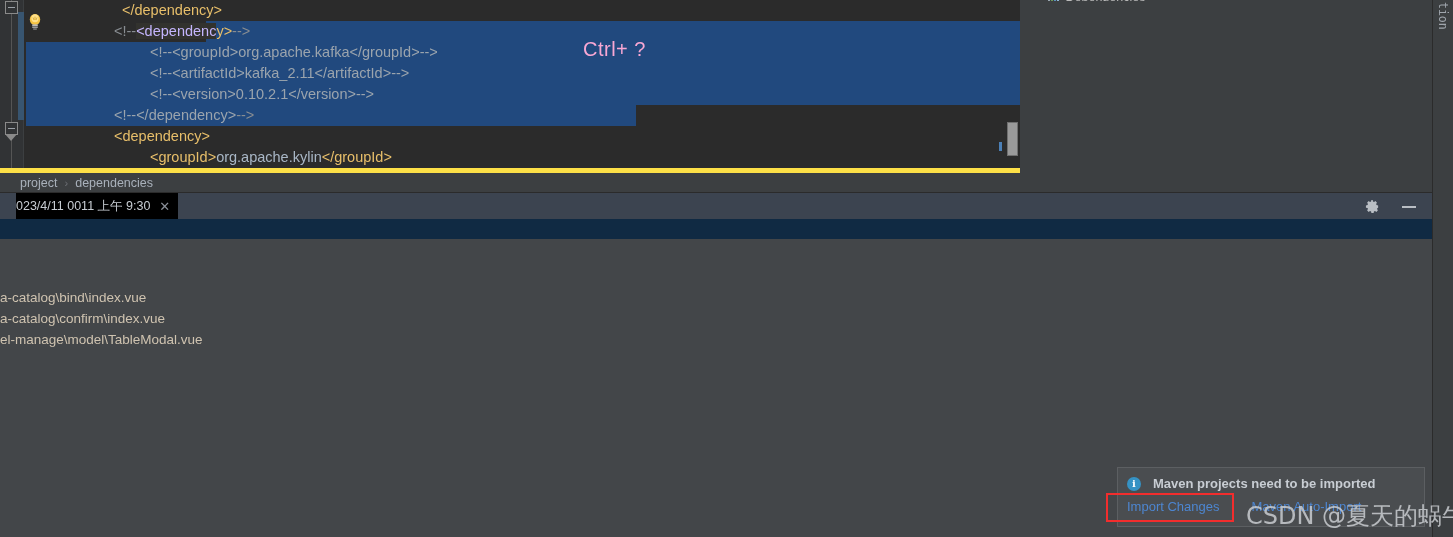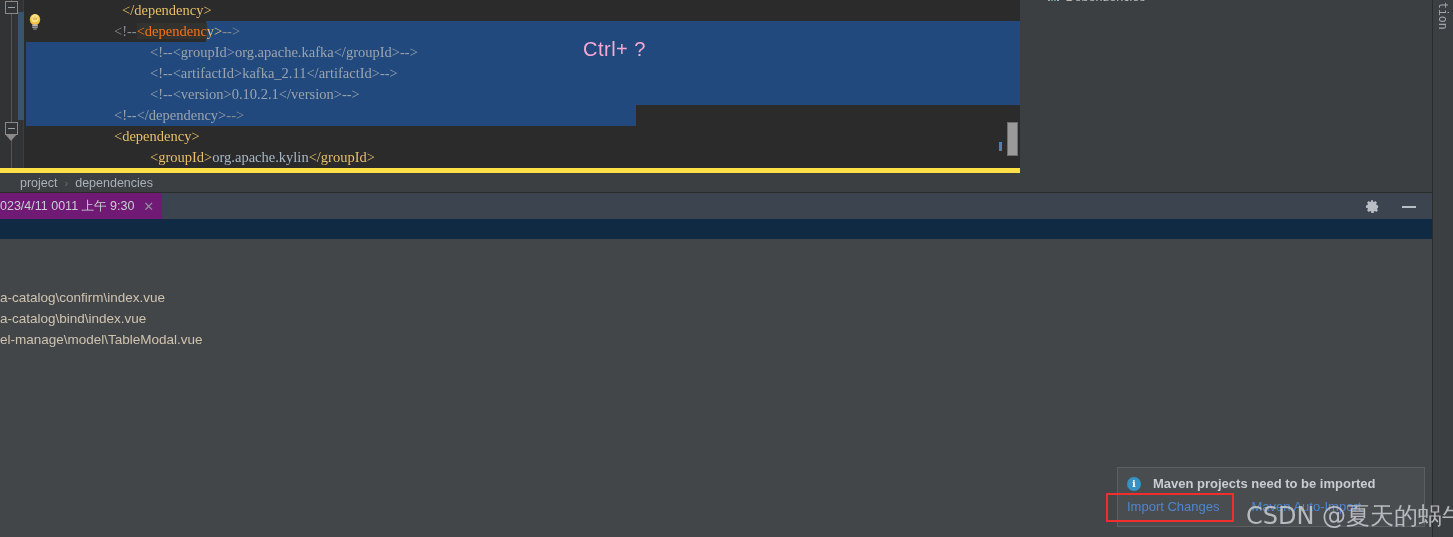--- a/index.html
+++ b/index.html
@@ -37,32 +37,32 @@
   }
   .change-bar {
     position: absolute; left: 18px; top: 12px; width: 6px; height: 108px; background: #385570;
   }
   .bulb {
     position: absolute; left: 25px; top: 12px; width: 20px; height: 20px;
   }
 
   .code-area {
     position: absolute; left: 26px; top: 0; right: 0; height: 148px;
-    font-family: Liberation Serif, serif;
+    font-family: Liberation Sans, sans-serif;
     font-size: 14.5px; line-height: 21px; white-space: pre;
   }
   .sel-block {
     position: absolute; background: #21497e;
   }
   .code-line { position: absolute; left: 0; height: 21px; white-space: pre; }
   .tok-tag { color: #e8bf6a; }
   .tok-text { color: #a9b7c6; }
   .tok-cmt { color: #888d92; }
   .tok-cmt-sel { color: #9ba4ad; }
-  .tok-tag-hl { color: #f97316; }
+  .tok-tag-hl { color: #c4b5fd; }
 
   .hl-word { background: #32322e; }
 
   .ctrl-hint {
     position: absolute; left: 583px; top: 38px;
     color: #f9a8d4; font-size: 20px; font-family: Liberation Sans, sans-serif;
     letter-spacing: .5px;
   }
 
   .ed-scrollbar {
@@ -113,22 +113,22 @@
     font-size: 11.5px; color: #a0a6ad; font-family: "DejaVu Sans Mono", monospace;
     letter-spacing: 0px;
   }
 
   
   .tw-header {
     position: absolute; left: 0; top: 192px; width: 1432px; height: 27px;
     background: #3c4450; border-top: 1px solid #2b2b2b;
   }
   .tw-tab {
-    position: absolute; left: 0; top: 0; height: 27px;
-    background: #701a75;
+    position: absolute; left: 16px; top: 0; height: 27px;
+    background: #000000;
     display: flex; align-items: center; padding: 0 8px 0 0;
     font-size: 12.5px; color: #c8cdd3;
   }
   .tw-tab-close {
     margin-left: 9px; color: #8b9099; font-size: 13px; line-height: 1;
   }
   .tw-actions {
     position: absolute; right: 16px; top: 0; height: 27px;
     display: flex; align-items: center; gap: 22px;
   }
@@ -258,22 +258,22 @@
       </span>
       <span>
           <i class="min-ic"></i>
         </span>
     </div>
   </div>
 
   <div class="tw-body">
     <div class="navy-band"></div>
     <div class="path-list" id="path-list">
+        <div class="path-row">a-catalog\bind\index.vue</div>
         <div class="path-row">a-catalog\confirm\index.vue</div>
-        <div class="path-row">a-catalog\bind\index.vue</div>
         <div class="path-row">el-manage\model\TableModal.vue</div>
       </div>
   </div>
 
   <div class="balloon">
     <span class="info-ic">i</span>
     <div class="balloon-title">Maven projects need to be imported</div>
     <div class="balloon-links">
       <span class="blink">Import Changes</span>
       <span class="blink">Maven Auto-Import</span>

